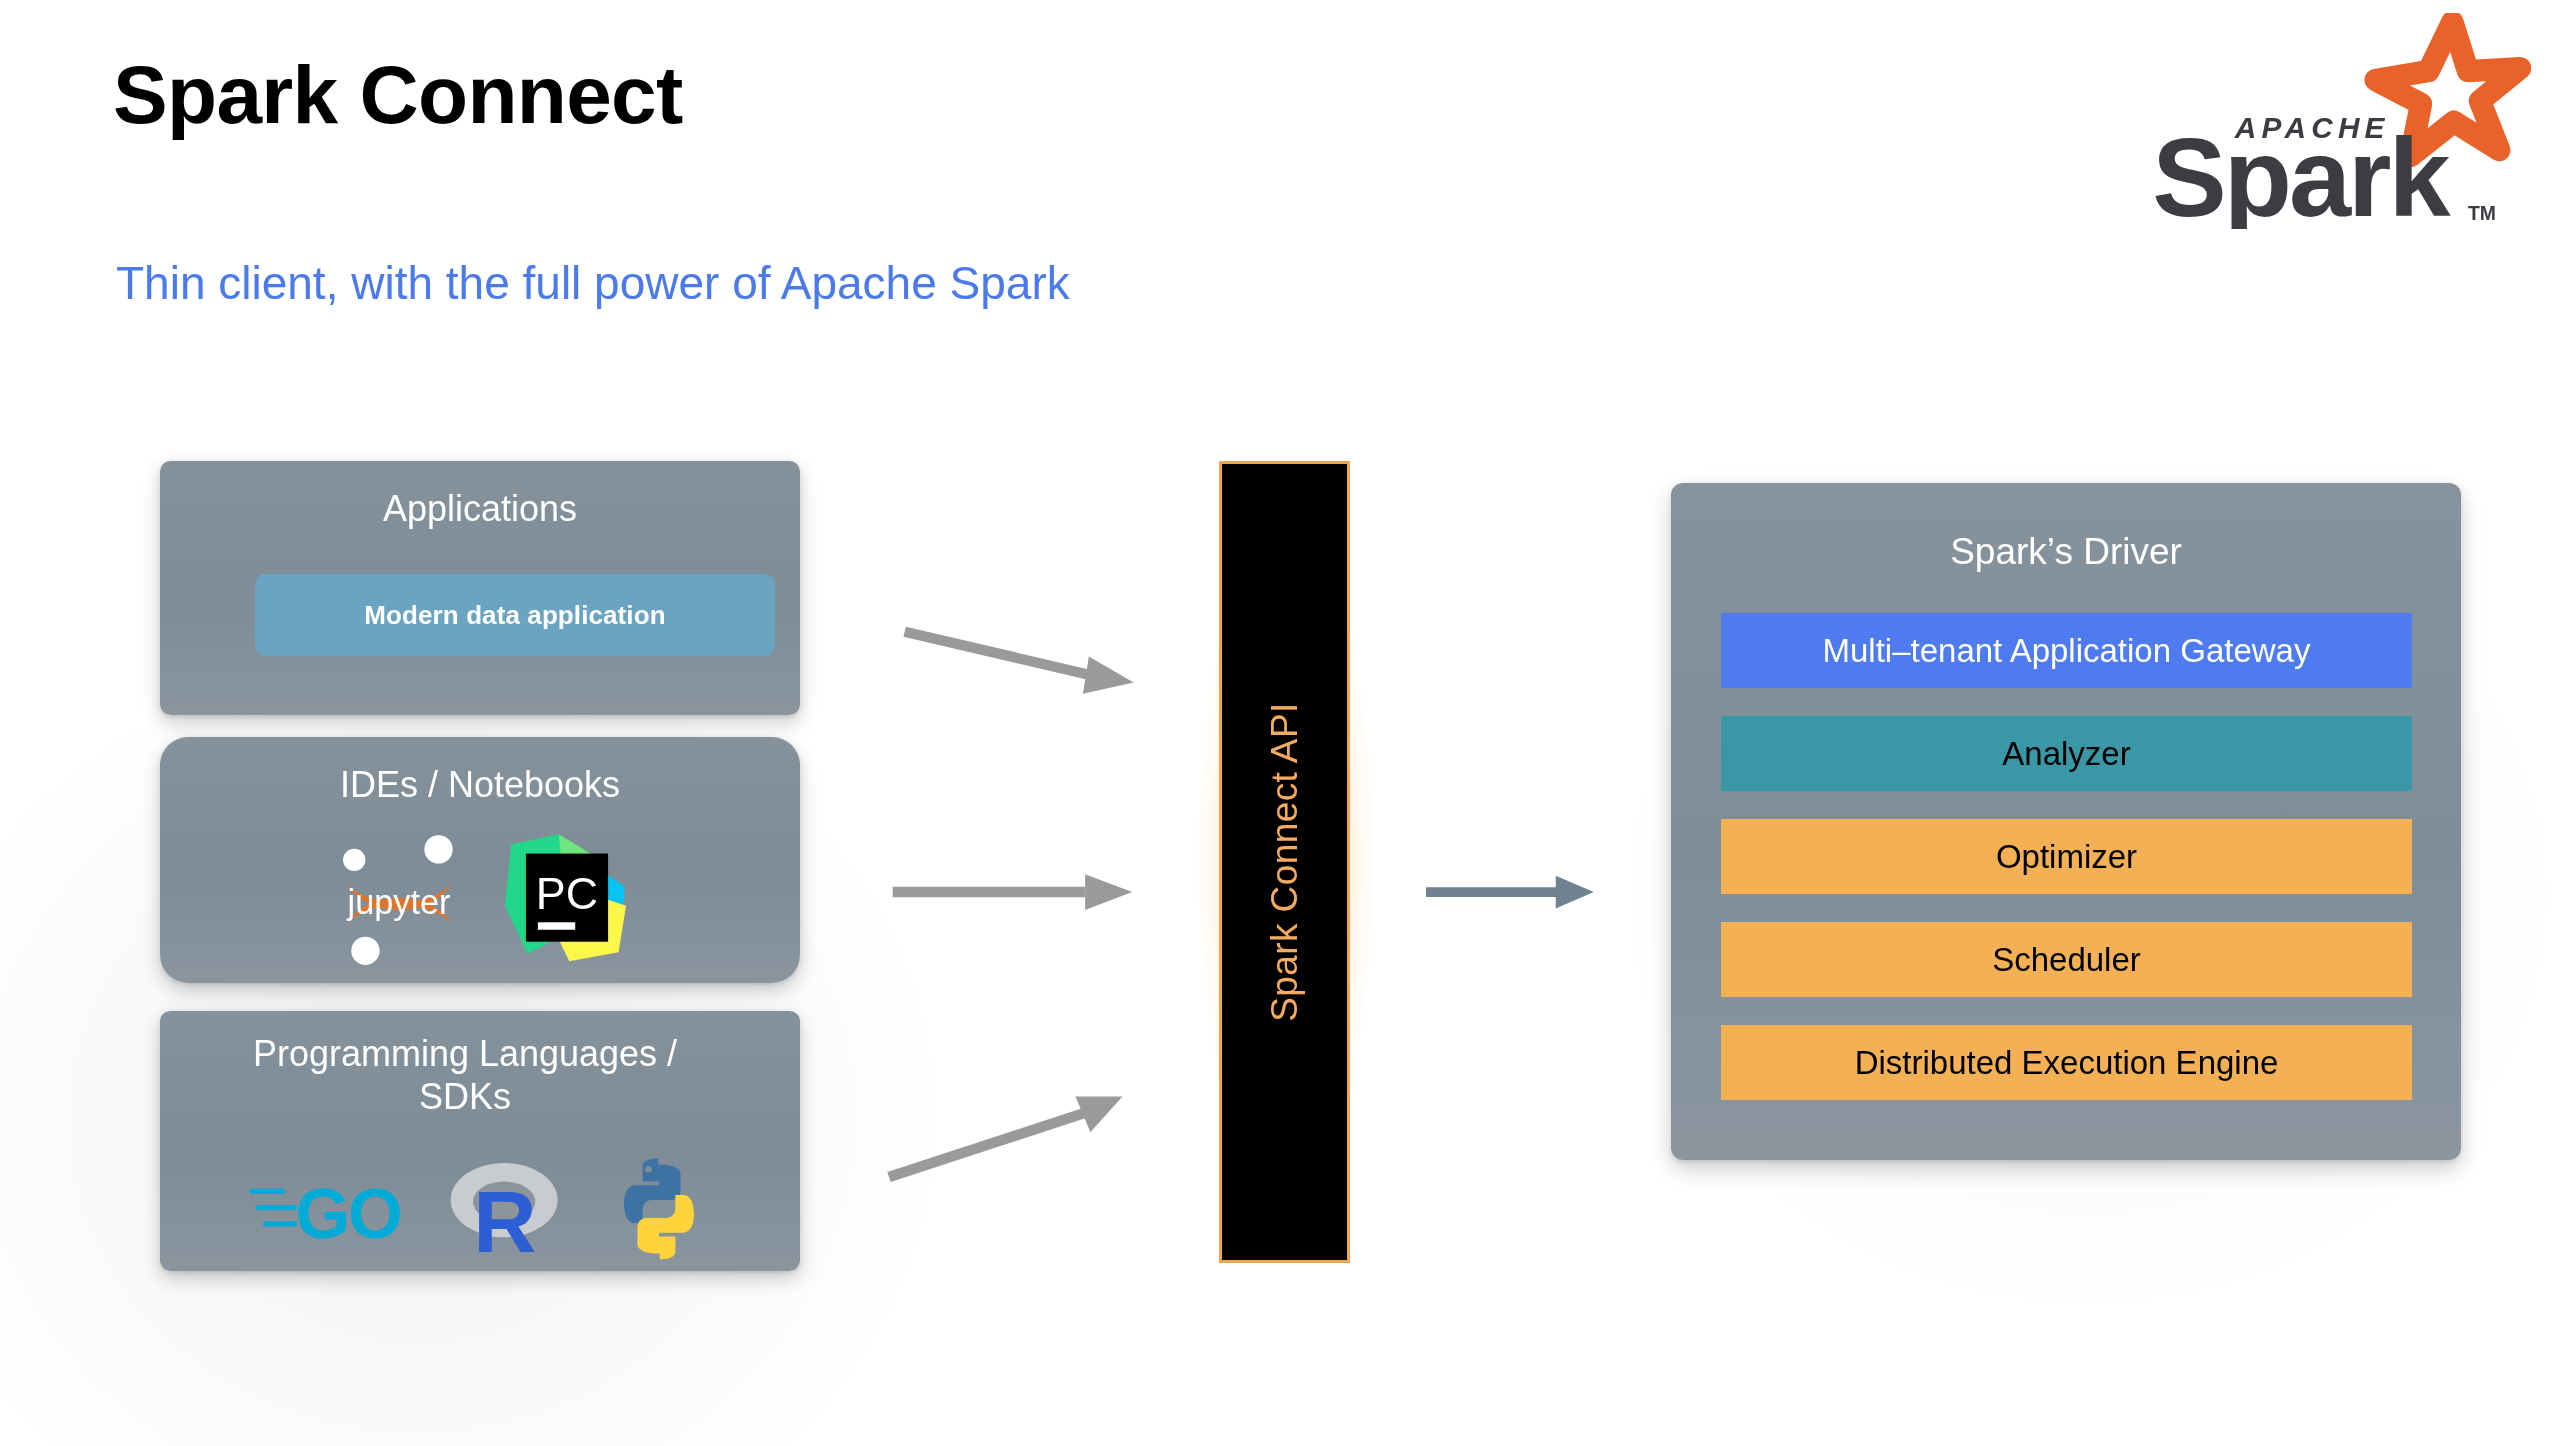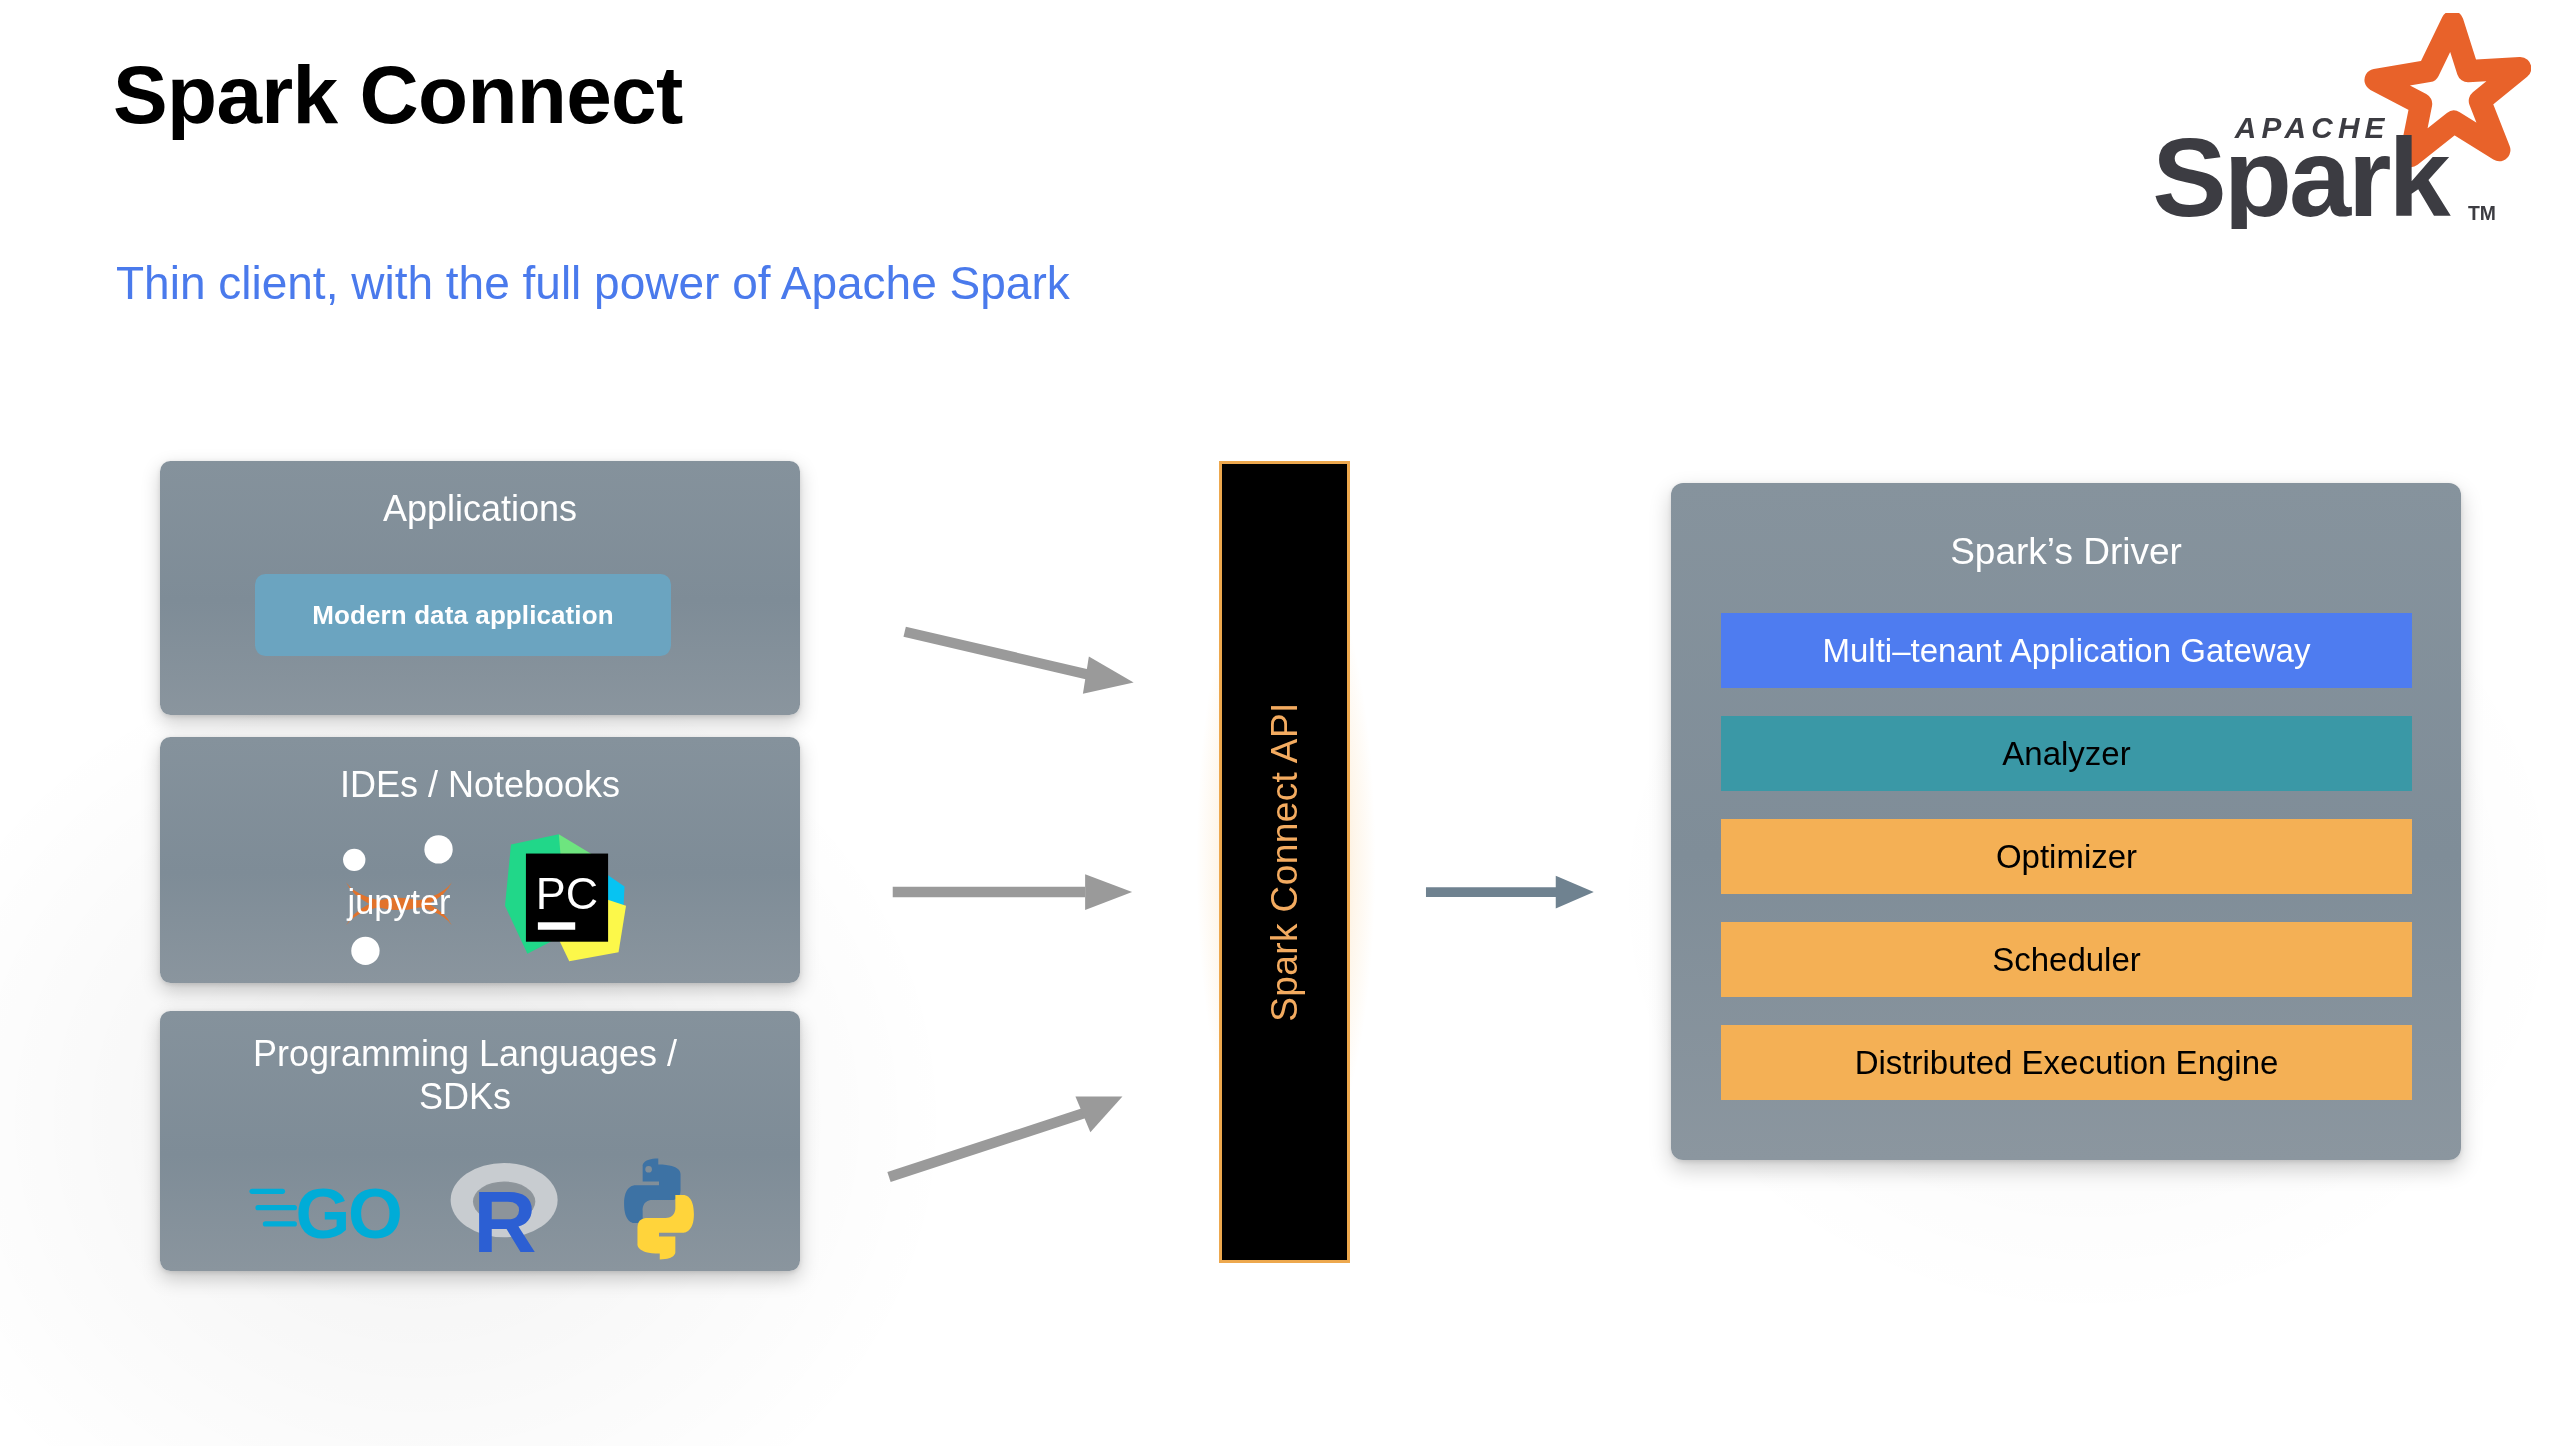--- a/index.html
+++ b/index.html
@@ -55,41 +55,41 @@
   .client-card {
     position: absolute;
     left: 160px;
     width: 640px;
     background: linear-gradient(180deg, #85929c 0%, #7e8c97 55%, #8a959e 100%);
     border-radius: 10.4px;
     box-shadow: 0 7.5px 19.4px rgba(0,0,0,0.20), 0 1.5px 4.5px rgba(0,0,0,0.10);
     box-sizing: border-box;
   }
   #card-applications { top: 461px; height: 254px; }
-  #card-ides        { top: 737px; height: 246px; }
+  #card-ides        { top: 737px; height: 246px; border-radius: 28px; }
   #card-langs       { top: 1011px; height: 260px; }
 
   .card-title {
     width: 100%;
     text-align: center;
     color: #ffffff;
     font-size: 36px;
     font-weight: 400;
     line-height: 1.18;
     padding-top: 27px;
     box-sizing: border-box;
   }
   #card-langs .card-title { padding-top: 22.4px; padding-right: 30px; }
 
   
   #modern-data-chip {
     position: absolute;
     left: 95px;
     top: 113px;
-    width: 416px;
+    width: 520px;
     height: 82px;
     background: #6ba4c0;
     border-radius: 10.4px;
     color: #ffffff;
     font-size: 26px;
     font-weight: 700;
     display: flex;
     align-items: center;
     justify-content: center;
     letter-spacing: 0.1px;

